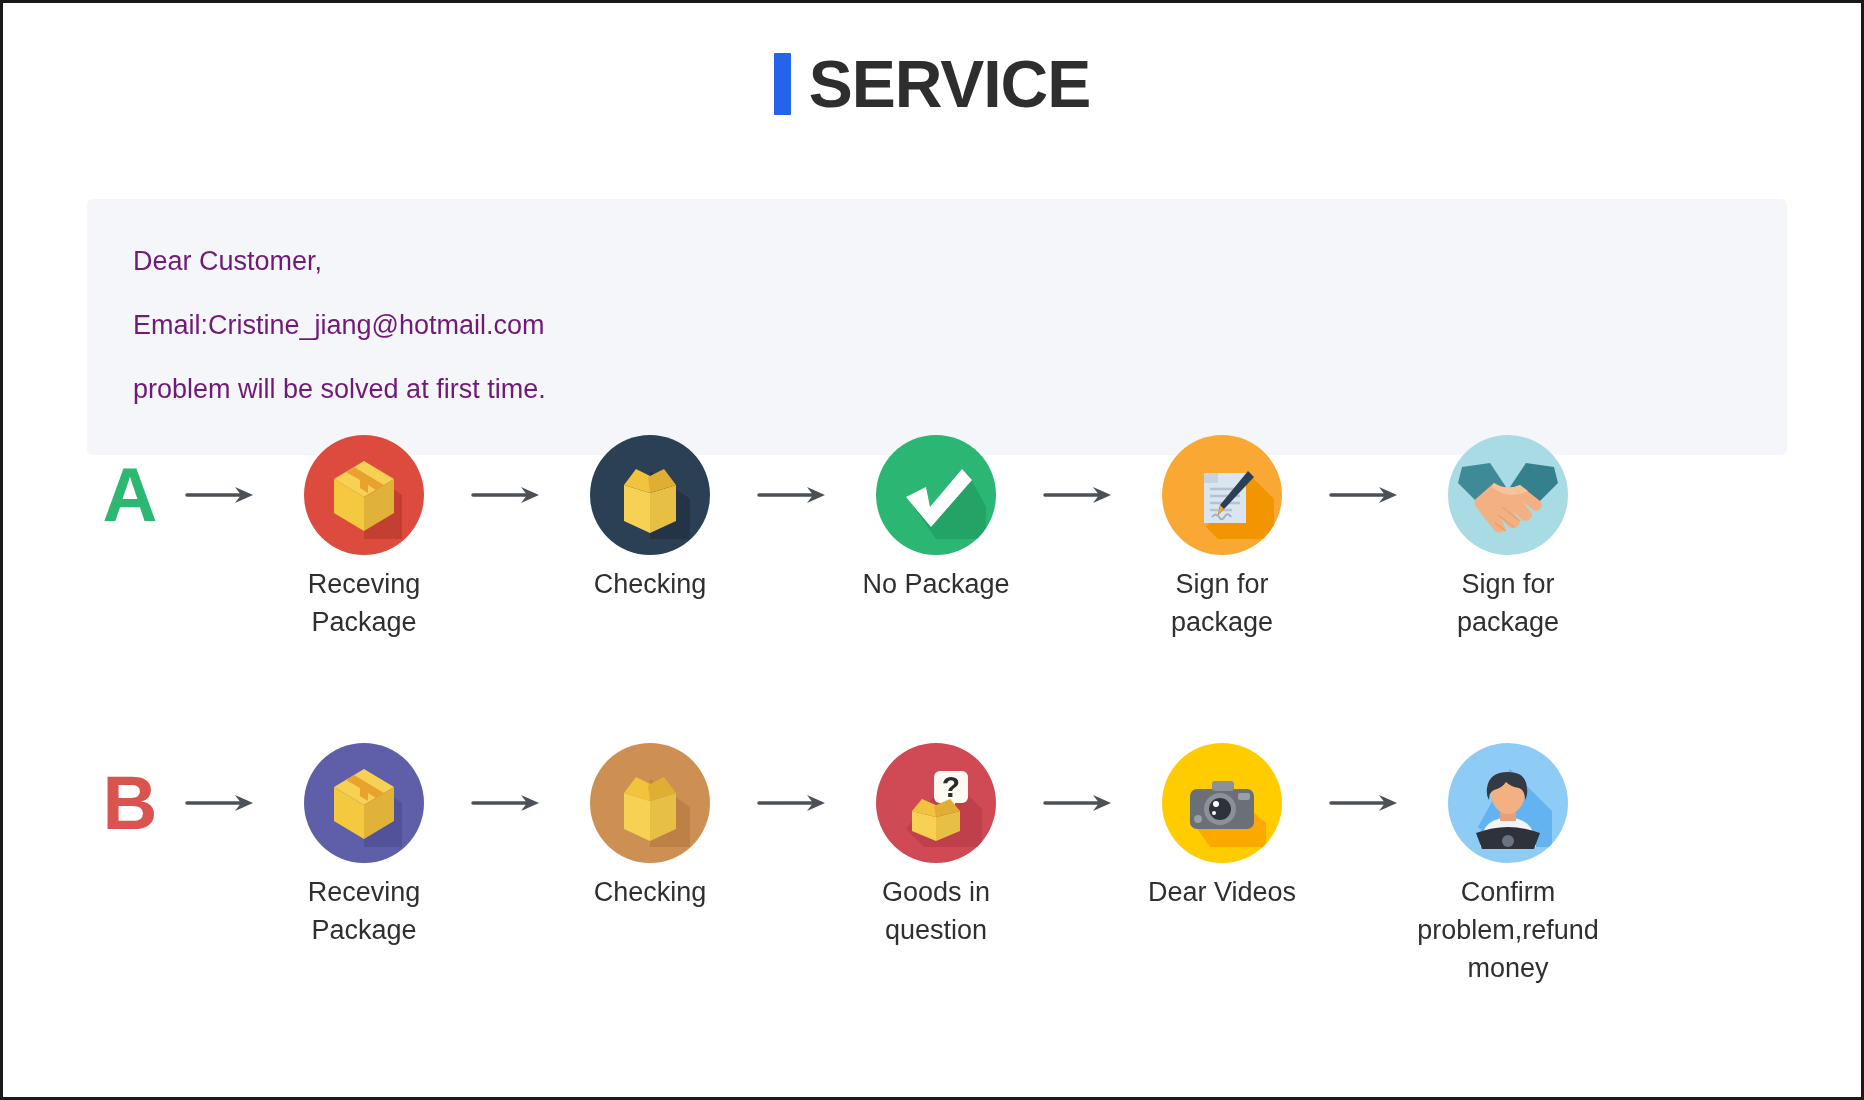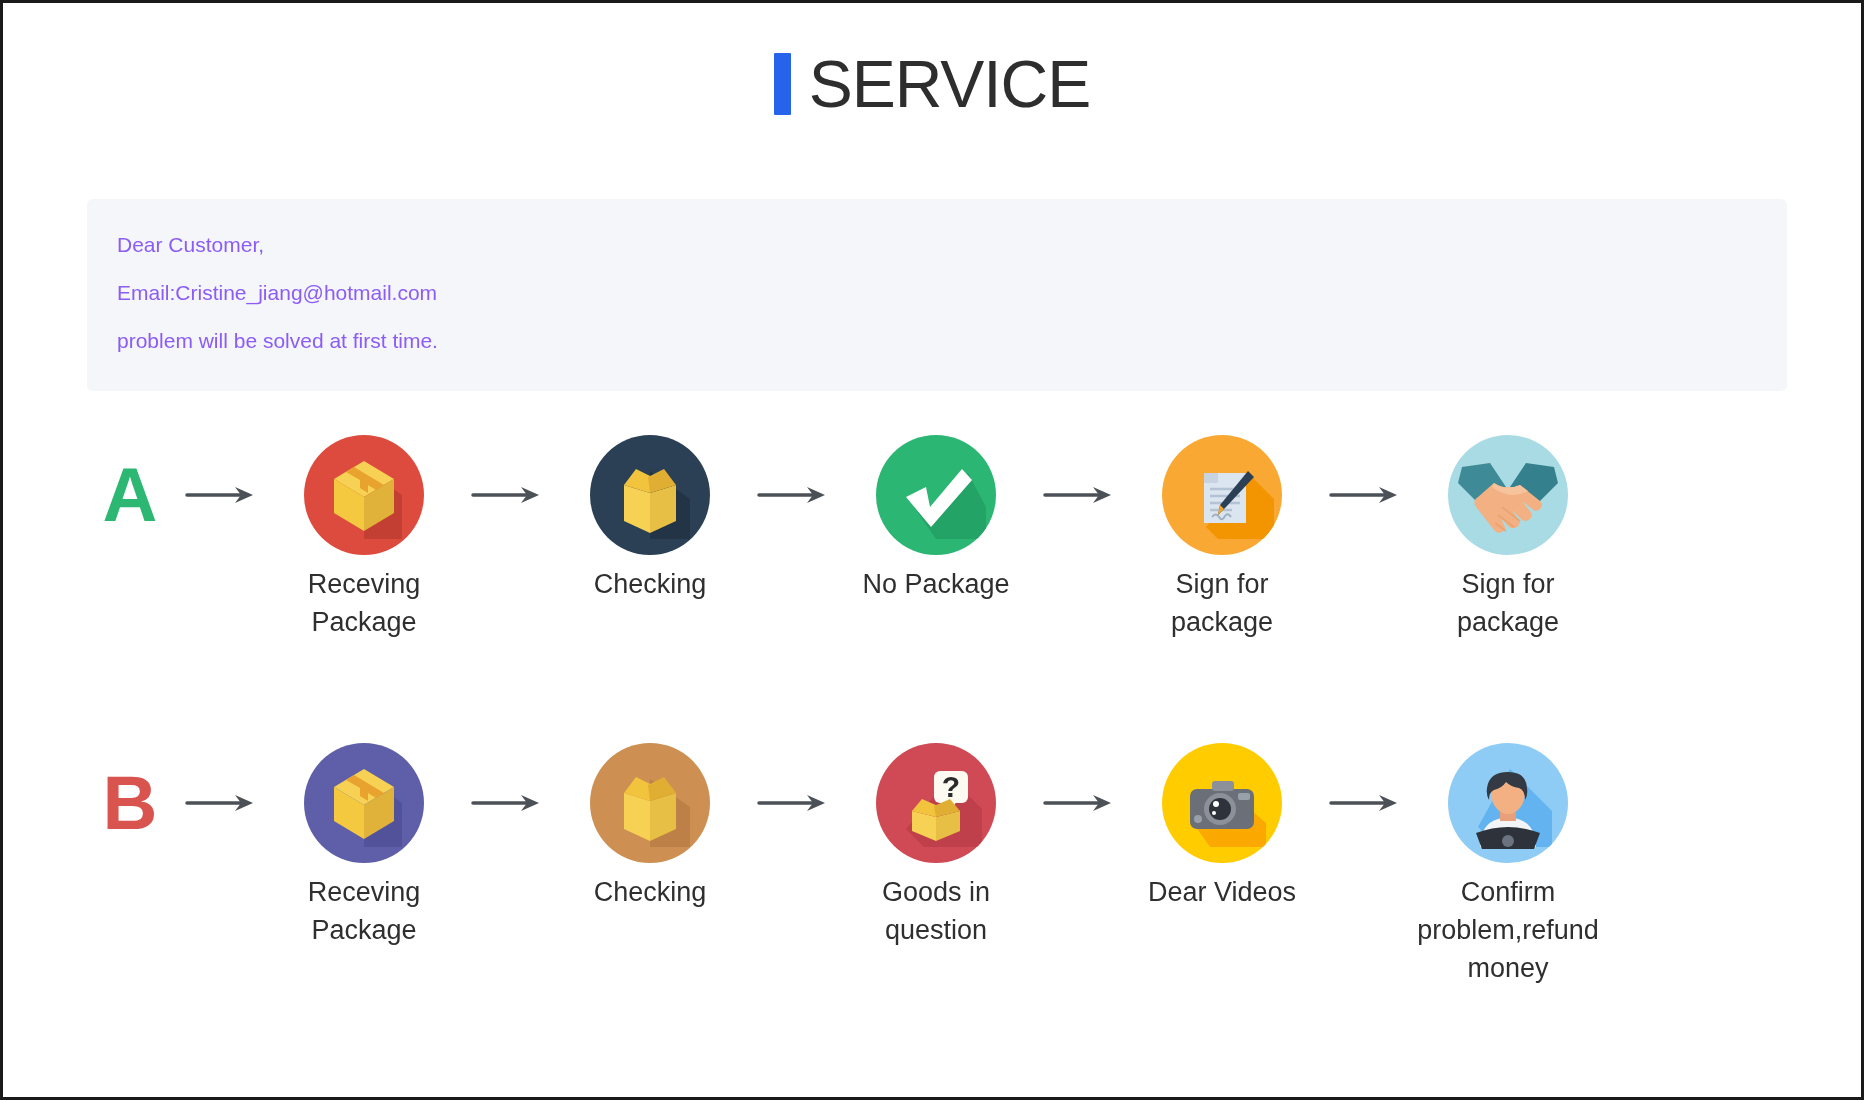--- a/index.html
+++ b/index.html
@@ -21,40 +21,40 @@
     display:flex;align-items:center;justify-content:center;
     gap:18px;
     padding-top:42px;
     height:78px;
   }
   .title-bar{
     width:17px;height:62px;background:#2563eb;border-radius:1px;
   }
   .title-text{
     font-size:66px;
-    font-weight:normal;
+    font-weight:bold;
     letter-spacing:-1px;
     color:#2e2e2e;
     line-height:1;
   }
   
   .notice{
     position:absolute;
     left:84px;top:196px;
     width:1700px;
     box-sizing:border-box;
     background:#f4f6fa;
     border-radius:6px;
     padding:22px 30px 26px 30px;
   }
   .notice p{
-    margin:0;
-    font-size:21px;
+    margin:16px;
+    font-size:27px;
     line-height:48px;
-    color:#8b5cf6;
+    color:#701a75;
     font-weight:400;
     white-space:nowrap;
   }
   
   .flow{
     position:absolute;
     left:84px;
     width:1700px;
     display:flex;
     align-items:flex-start;

